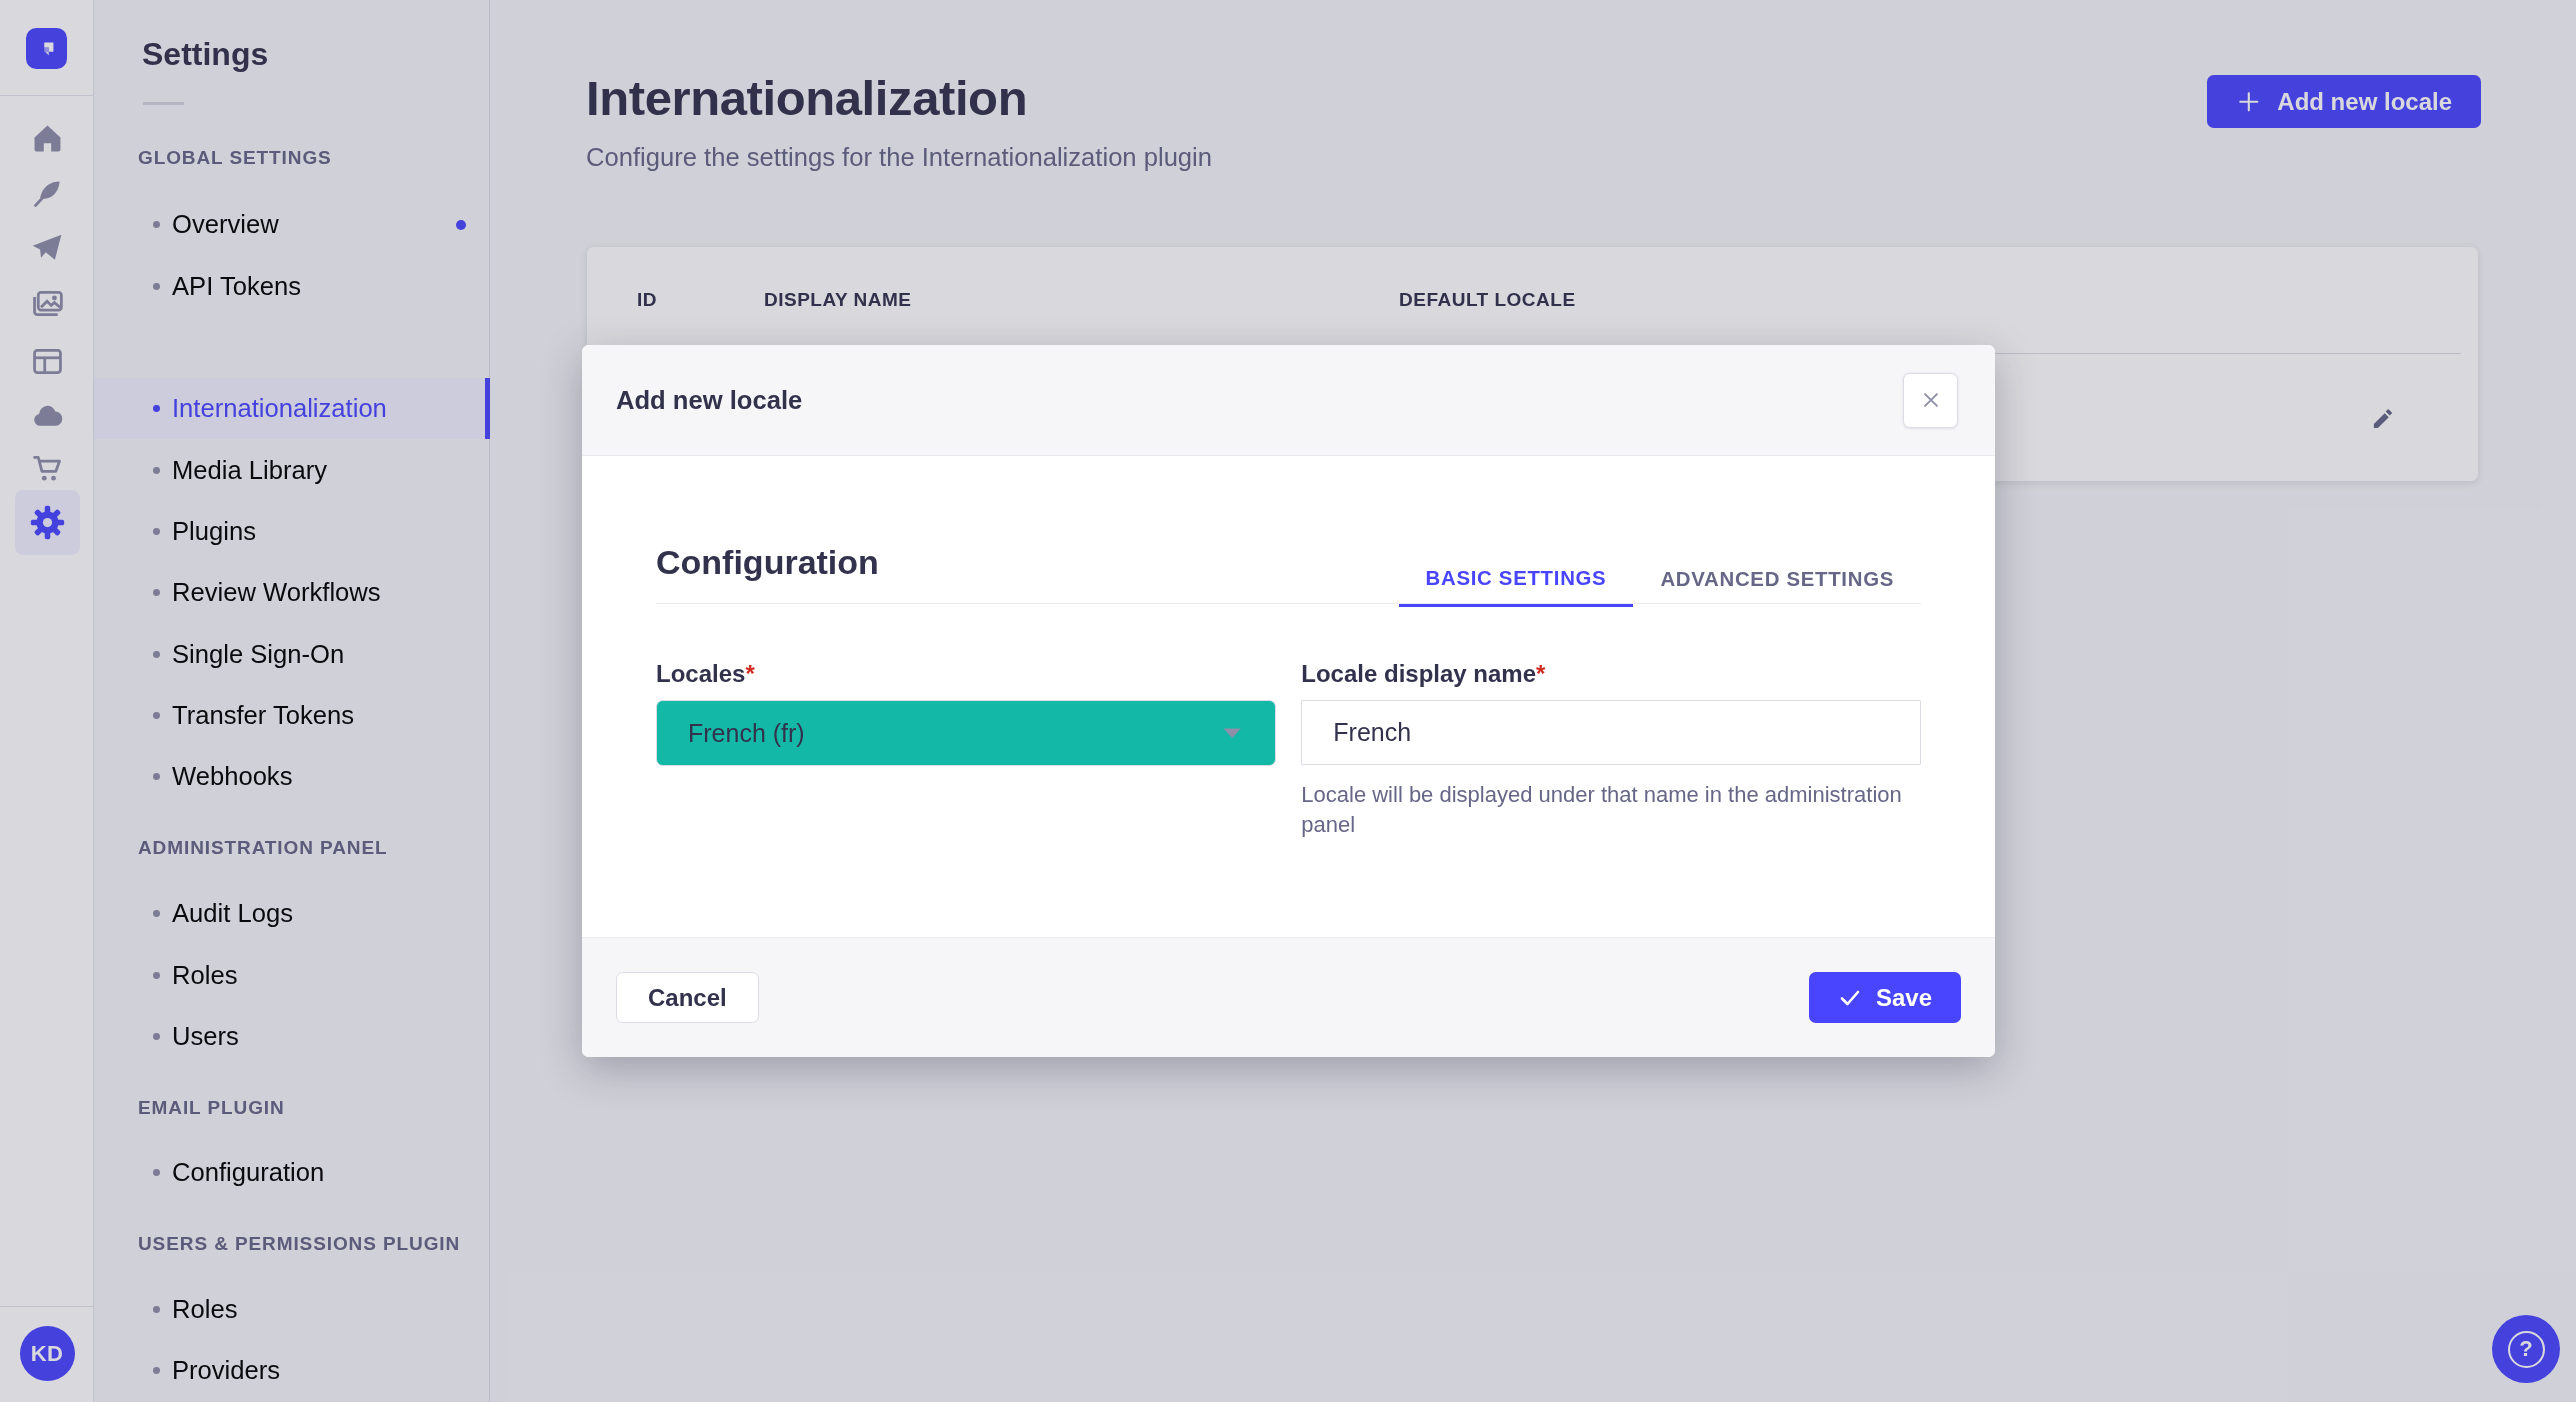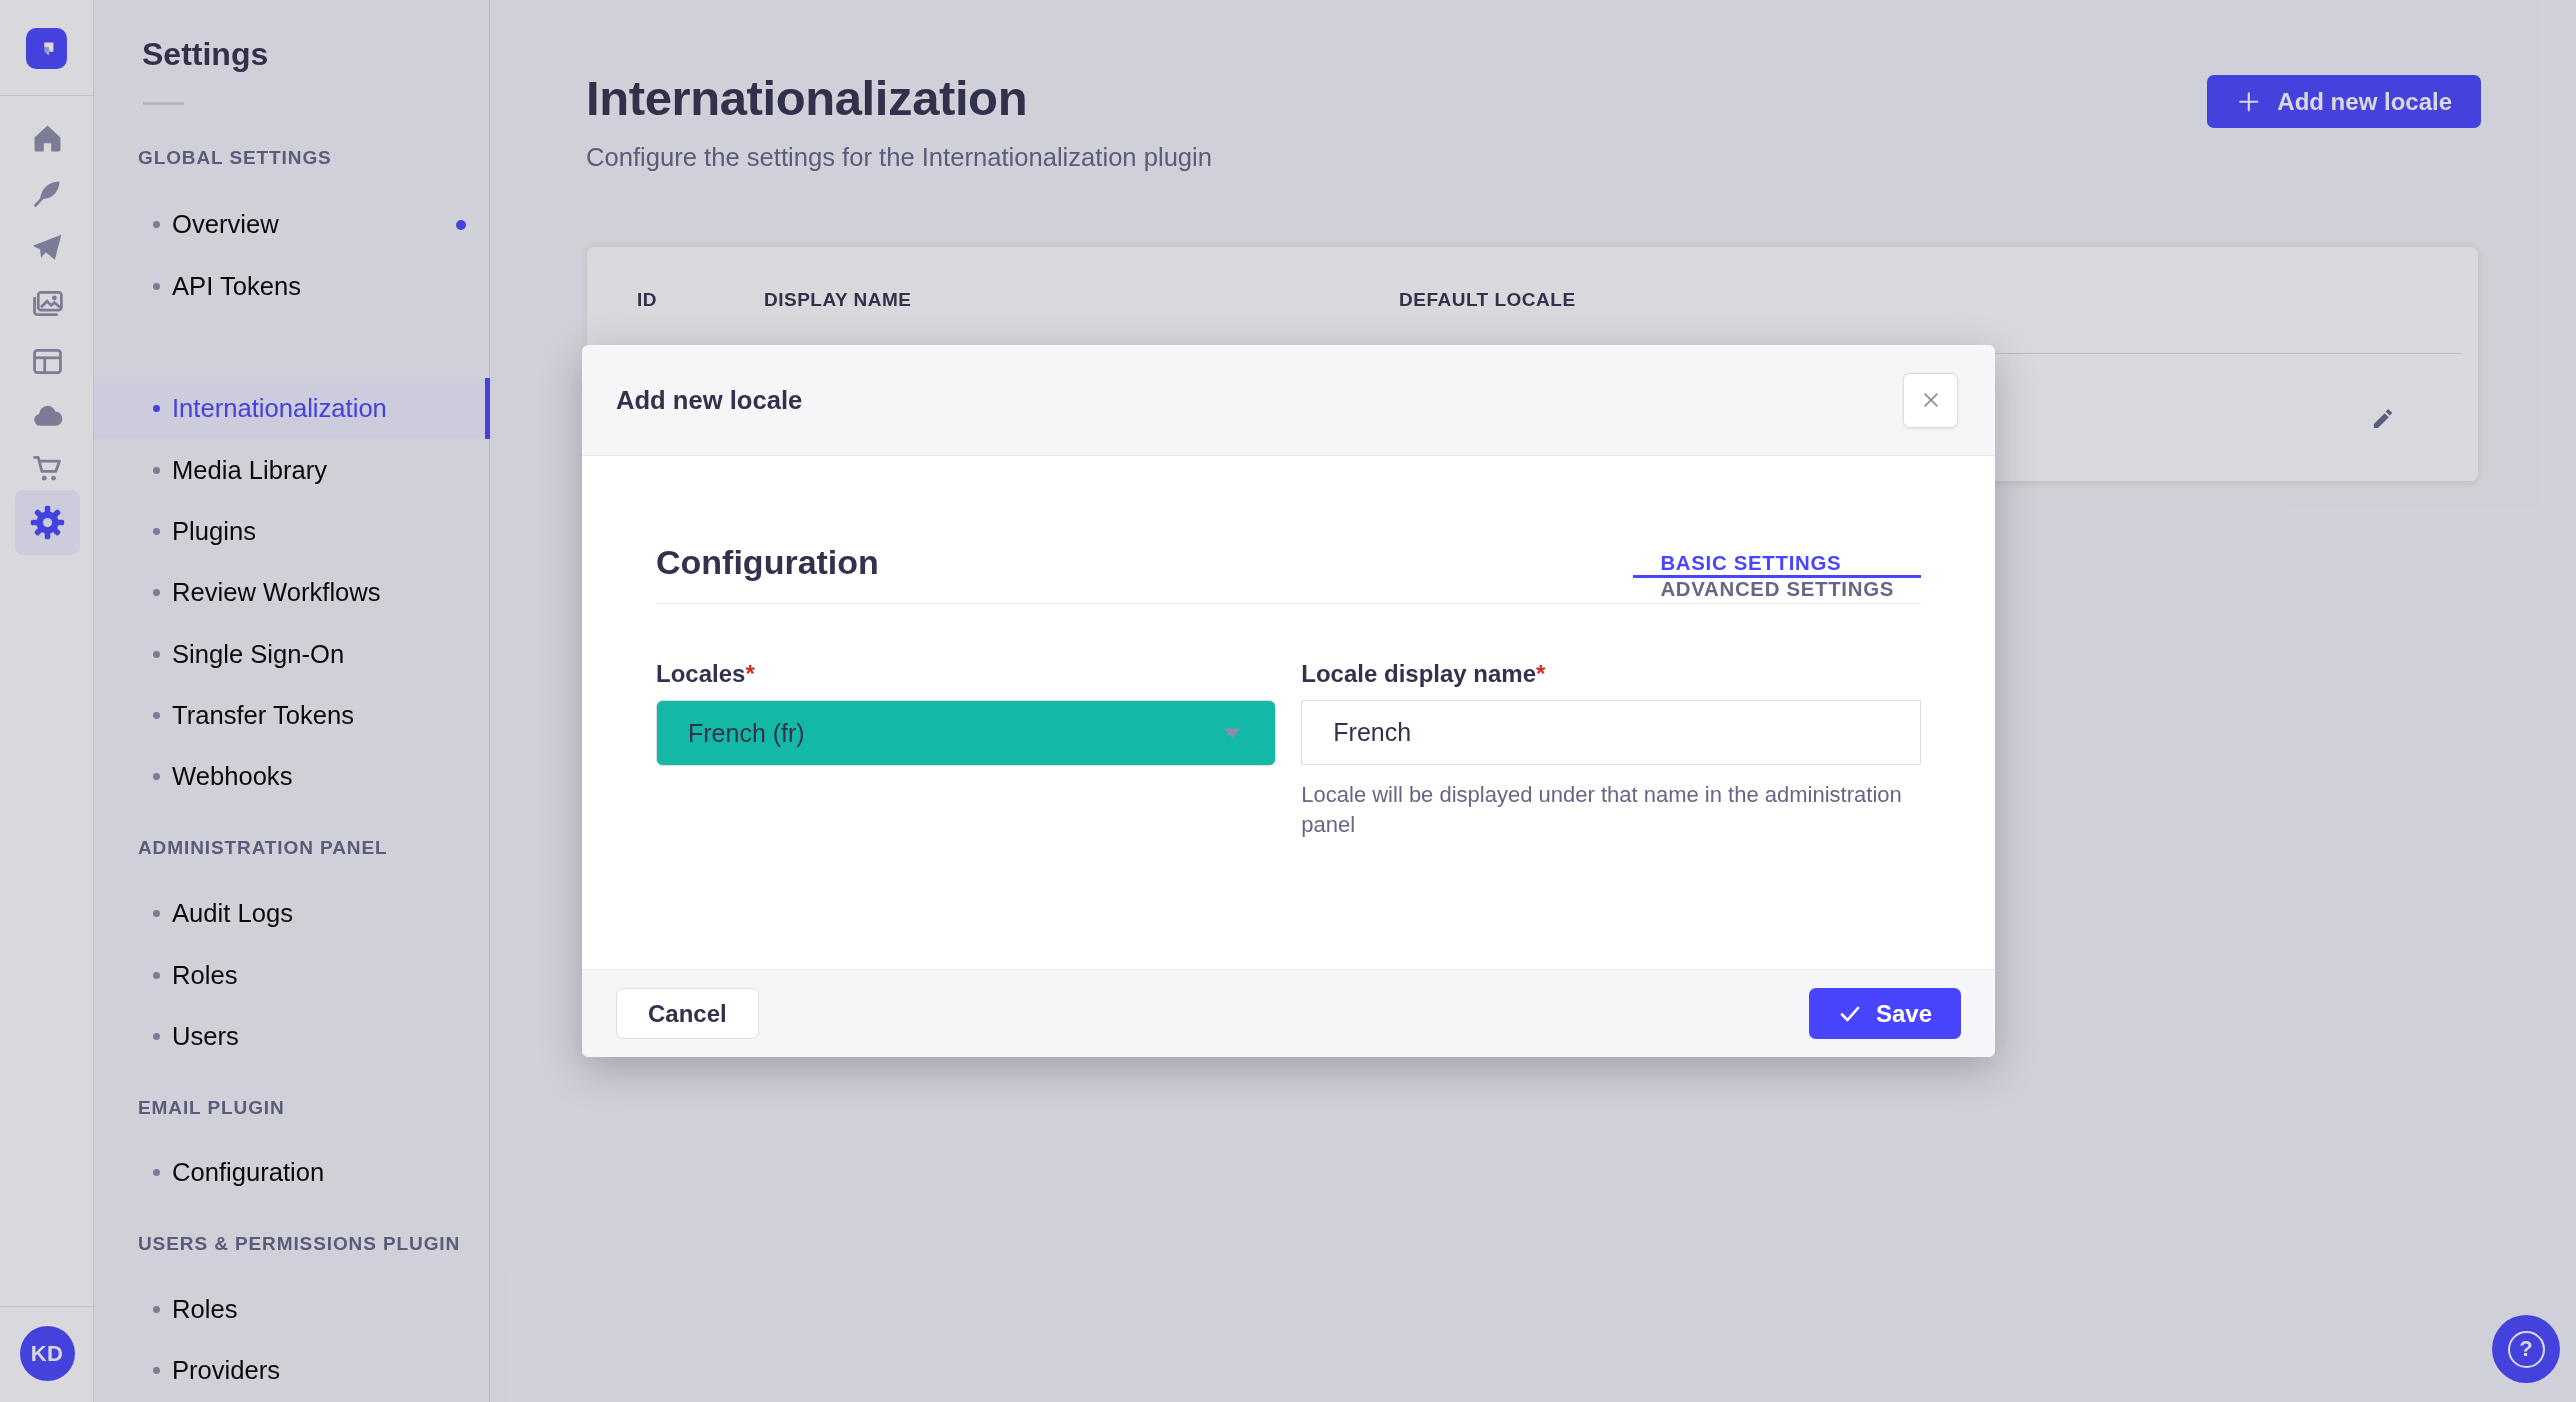--- a/index.html
+++ b/index.html
@@ -51,33 +51,33 @@
   
   .overlay { position:absolute; inset:0; background:rgba(50,50,77,0.19); z-index:10; }
   .modal { position:absolute; left:582px; top:345px; width:1413px; height:712px; background:#ffffff; border-radius:6.8px; box-shadow:0 12px 41px rgba(33,33,52,0.28); z-index:20; }
   .modal-header { height:111px; background:#f6f6f9; border-bottom:0.9px solid #eaeaef; border-radius:6.8px 6.8px 0 0; display:flex; align-items:center; justify-content:space-between; padding:0 37px 0 34px; }
   .modal-title { font-size:25.6px; font-weight:600; color:#32324d; }
   .close-btn { width:55px; height:55px; background:#ffffff; border:0.9px solid #dcdce4; border-radius:6.8px; display:flex; align-items:center; justify-content:center; cursor:pointer; box-shadow:0 0.9px 2.6px rgba(33,33,52,0.1); }
 
   .modal-body { position:relative; height:504px; background:#ffffff; }
   .config-title { position:absolute; left:74px; top:87px; font-size:34px; font-weight:600; color:#32324d; }
   .body-divider { position:absolute; left:74px; right:74px; top:147px; height:0.9px; background:#eaeaef; }
-  .tabs { position:absolute; right:74px; top:96px; height:55px; display:flex;flex-direction:column; }
+  .tabs { position:absolute; right:74px; top:96px; height:55px; display:flex; }
   .tab { padding:0 27px; display:flex; align-items:center; font-size:20.4px; font-weight:700; letter-spacing:0.7px; color:#666687; background:none; border:none; font-family:inherit; cursor:pointer; }
   .tab.active { color:#4945ff; border-bottom:3.4px solid #4945ff; }
 
   .field-row { position:absolute; left:74px; right:74px; top:204px; display:flex; gap:25.6px; }
   .field { width:calc(50% - 12.8px); }
   .field-label { font-size:24px; font-weight:600; color:#32324d; margin-bottom:12px; }
   .req { color:#d02b20; }
   .select-box { height:66px; border:0.9px solid #dcdce4; border-radius:6.8px; background:#14b8a6; display:flex; align-items:center; justify-content:space-between; padding:0 32px 0 31px; font-size:25px; color:#32324d; cursor:pointer; }
   .text-input { width:100%; height:65px; border:0.9px solid #dcdce4; border-radius:1px; background:#ffffff; padding:0 31px; font-size:25px; color:#32324d; font-family:inherit; outline:none; }
   .field-help { margin-top:15.3px; font-size:22px; line-height:1.35; color:#666687; }
 
-  .modal-footer { position:absolute; left:0; right:0; bottom:0; height:88px; background:#f6f6f9; border-top:0.9px solid #eaeaef; border-radius:0 0 6.8px 6.8px; display:flex; align-items:center; justify-content:space-between; padding:0 34px; }
+  .modal-footer { position:absolute; left:0; right:0; bottom:0; height:120px; background:#f6f6f9; border-top:0.9px solid #eaeaef; border-radius:0 0 6.8px 6.8px; display:flex; align-items:center; justify-content:space-between; padding:0 34px; }
   .btn-cancel { height:51px; padding:0 31px; background:#ffffff; border:0.9px solid #dcdce4; border-radius:6.8px; font-size:24px; font-weight:600; color:#32324d; font-family:inherit; cursor:pointer; }
   .btn-save { height:51px; padding:0 29px; background:#4945ff; border:none; border-radius:6.8px; font-size:24px; font-weight:600; color:#ffffff; font-family:inherit; display:flex; align-items:center; gap:13.6px; cursor:pointer; }
 </style>
 </head>
 <body>
 
 <nav class="icon-rail">
   <div class="logo">
     <svg width="22" height="22" viewBox="0 0 24 24">
       <path d="M9 5 h10 v10 h-5 v-5 h-5 z" fill="#ffffff"></path>

